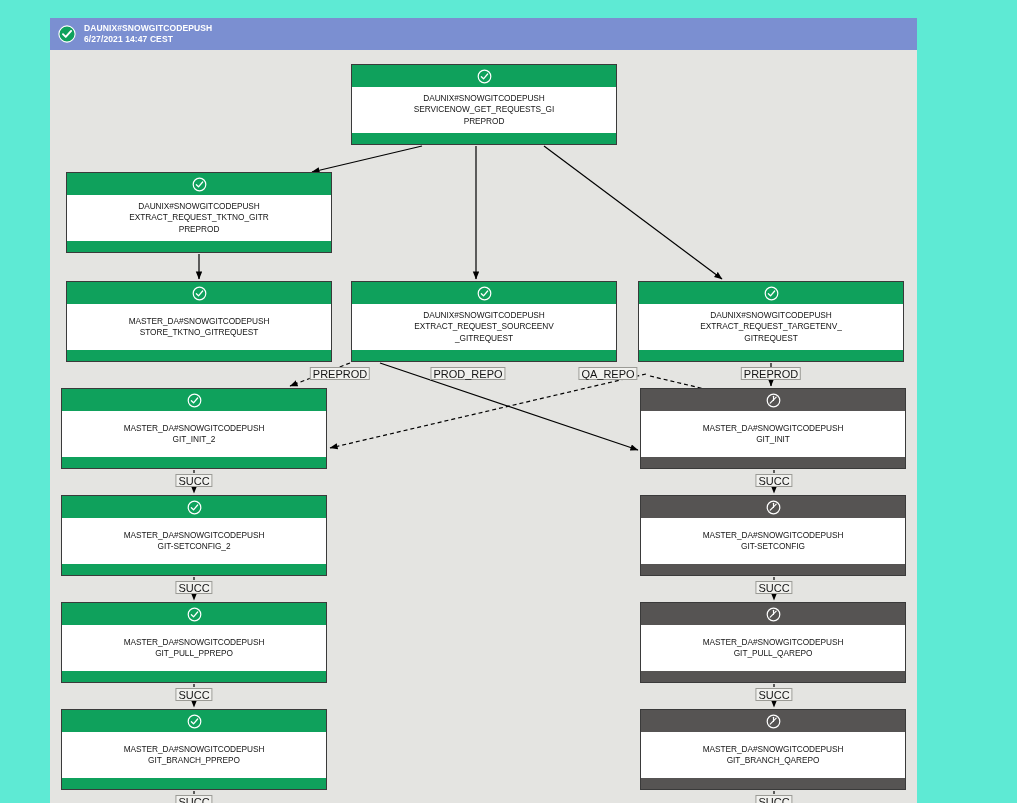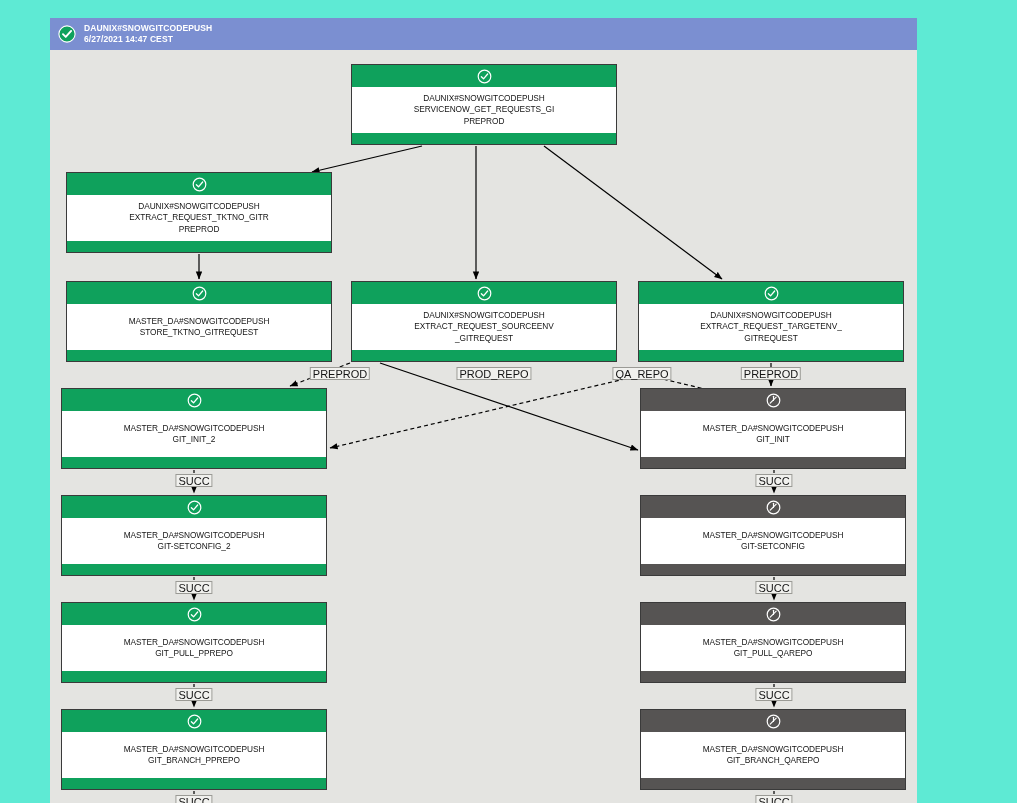--- a/index.html
+++ b/index.html
@@ -368,22 +368,22 @@
           </div>
           <div class="nd-body">
             <div>
               <div class="nd-label">MASTER_DA#SNOWGITCODEPUSH</div>
               <div class="nd-label">GIT_BRANCH_QAREPO</div>
             </div>
           </div>
           <div class="nd-foot"></div>
         </div>
         <div class="elabel" style="left: 290px; top: 317px;">PREPROD</div>
-        <div class="elabel" style="left: 444px; top: 317px;">PROD_REPO</div>
-        <div class="elabel" style="left: 592px; top: 317px;">QA_REPO</div>
+        <div class="elabel" style="left: 418px; top: 317px;">PROD_REPO</div>
+        <div class="elabel" style="left: 558px; top: 317px;">QA_REPO</div>
         <div class="elabel" style="left: 721px; top: 317px;">PREPROD</div>
         <div class="elabel" style="left: 144px; top: 424px;">SUCC</div>
         <div class="elabel" style="left: 724px; top: 424px;">SUCC</div>
         <div class="elabel" style="left: 144px; top: 531px;">SUCC</div>
         <div class="elabel" style="left: 724px; top: 531px;">SUCC</div>
         <div class="elabel" style="left: 144px; top: 638px;">SUCC</div>
         <div class="elabel" style="left: 724px; top: 638px;">SUCC</div>
         <div class="elabel" style="left: 144px; top: 745px;">SUCC</div>
         <div class="elabel" style="left: 724px; top: 745px;">SUCC</div>
       </div>

